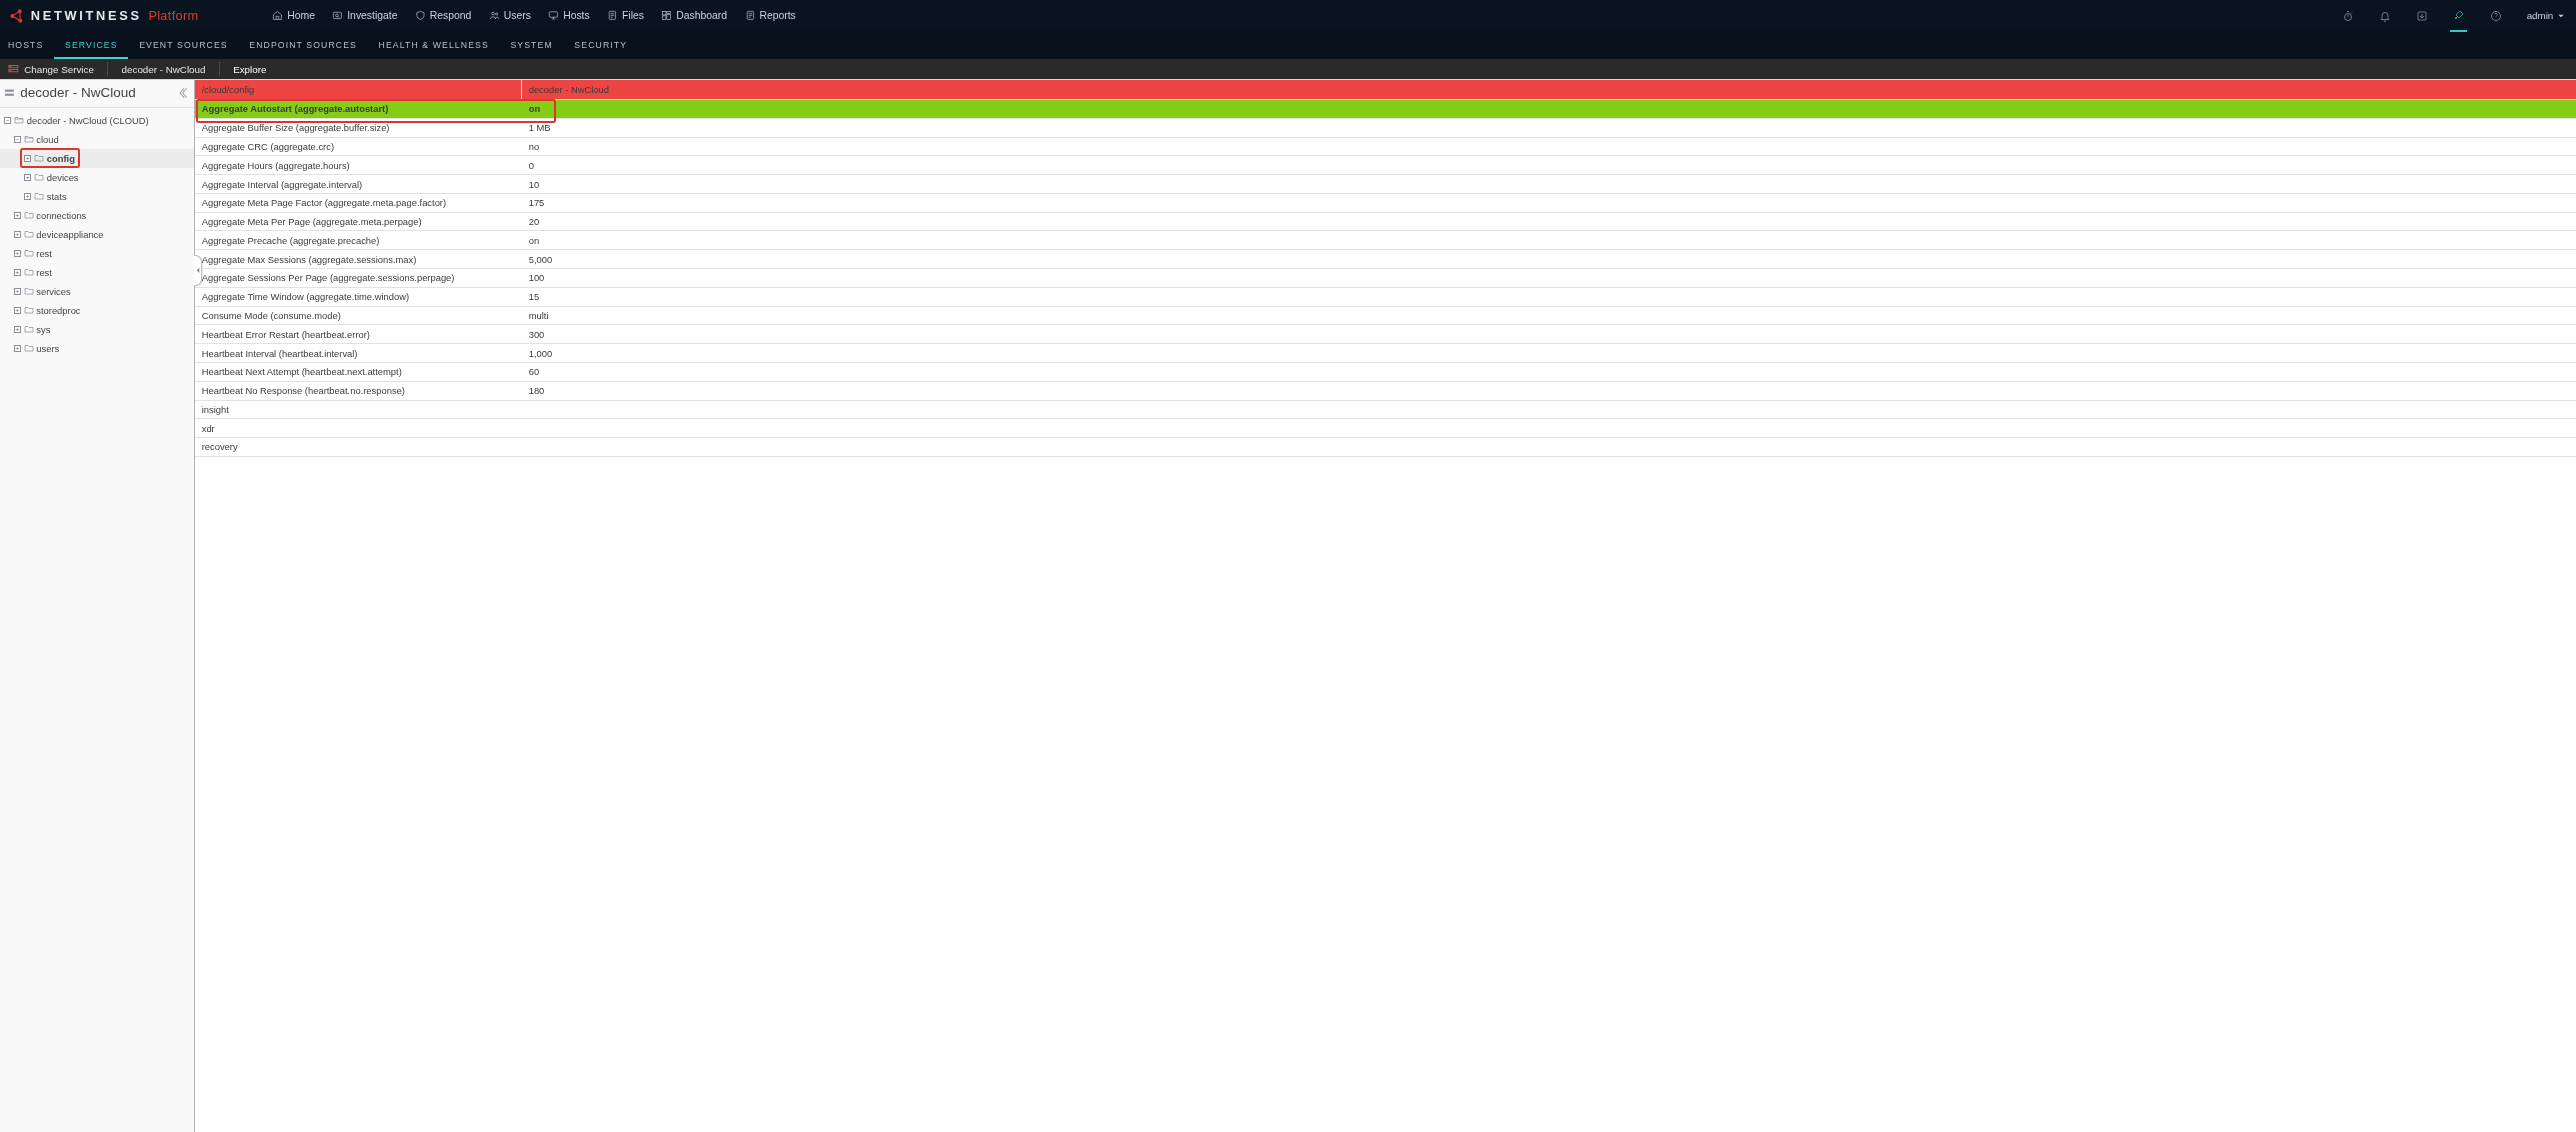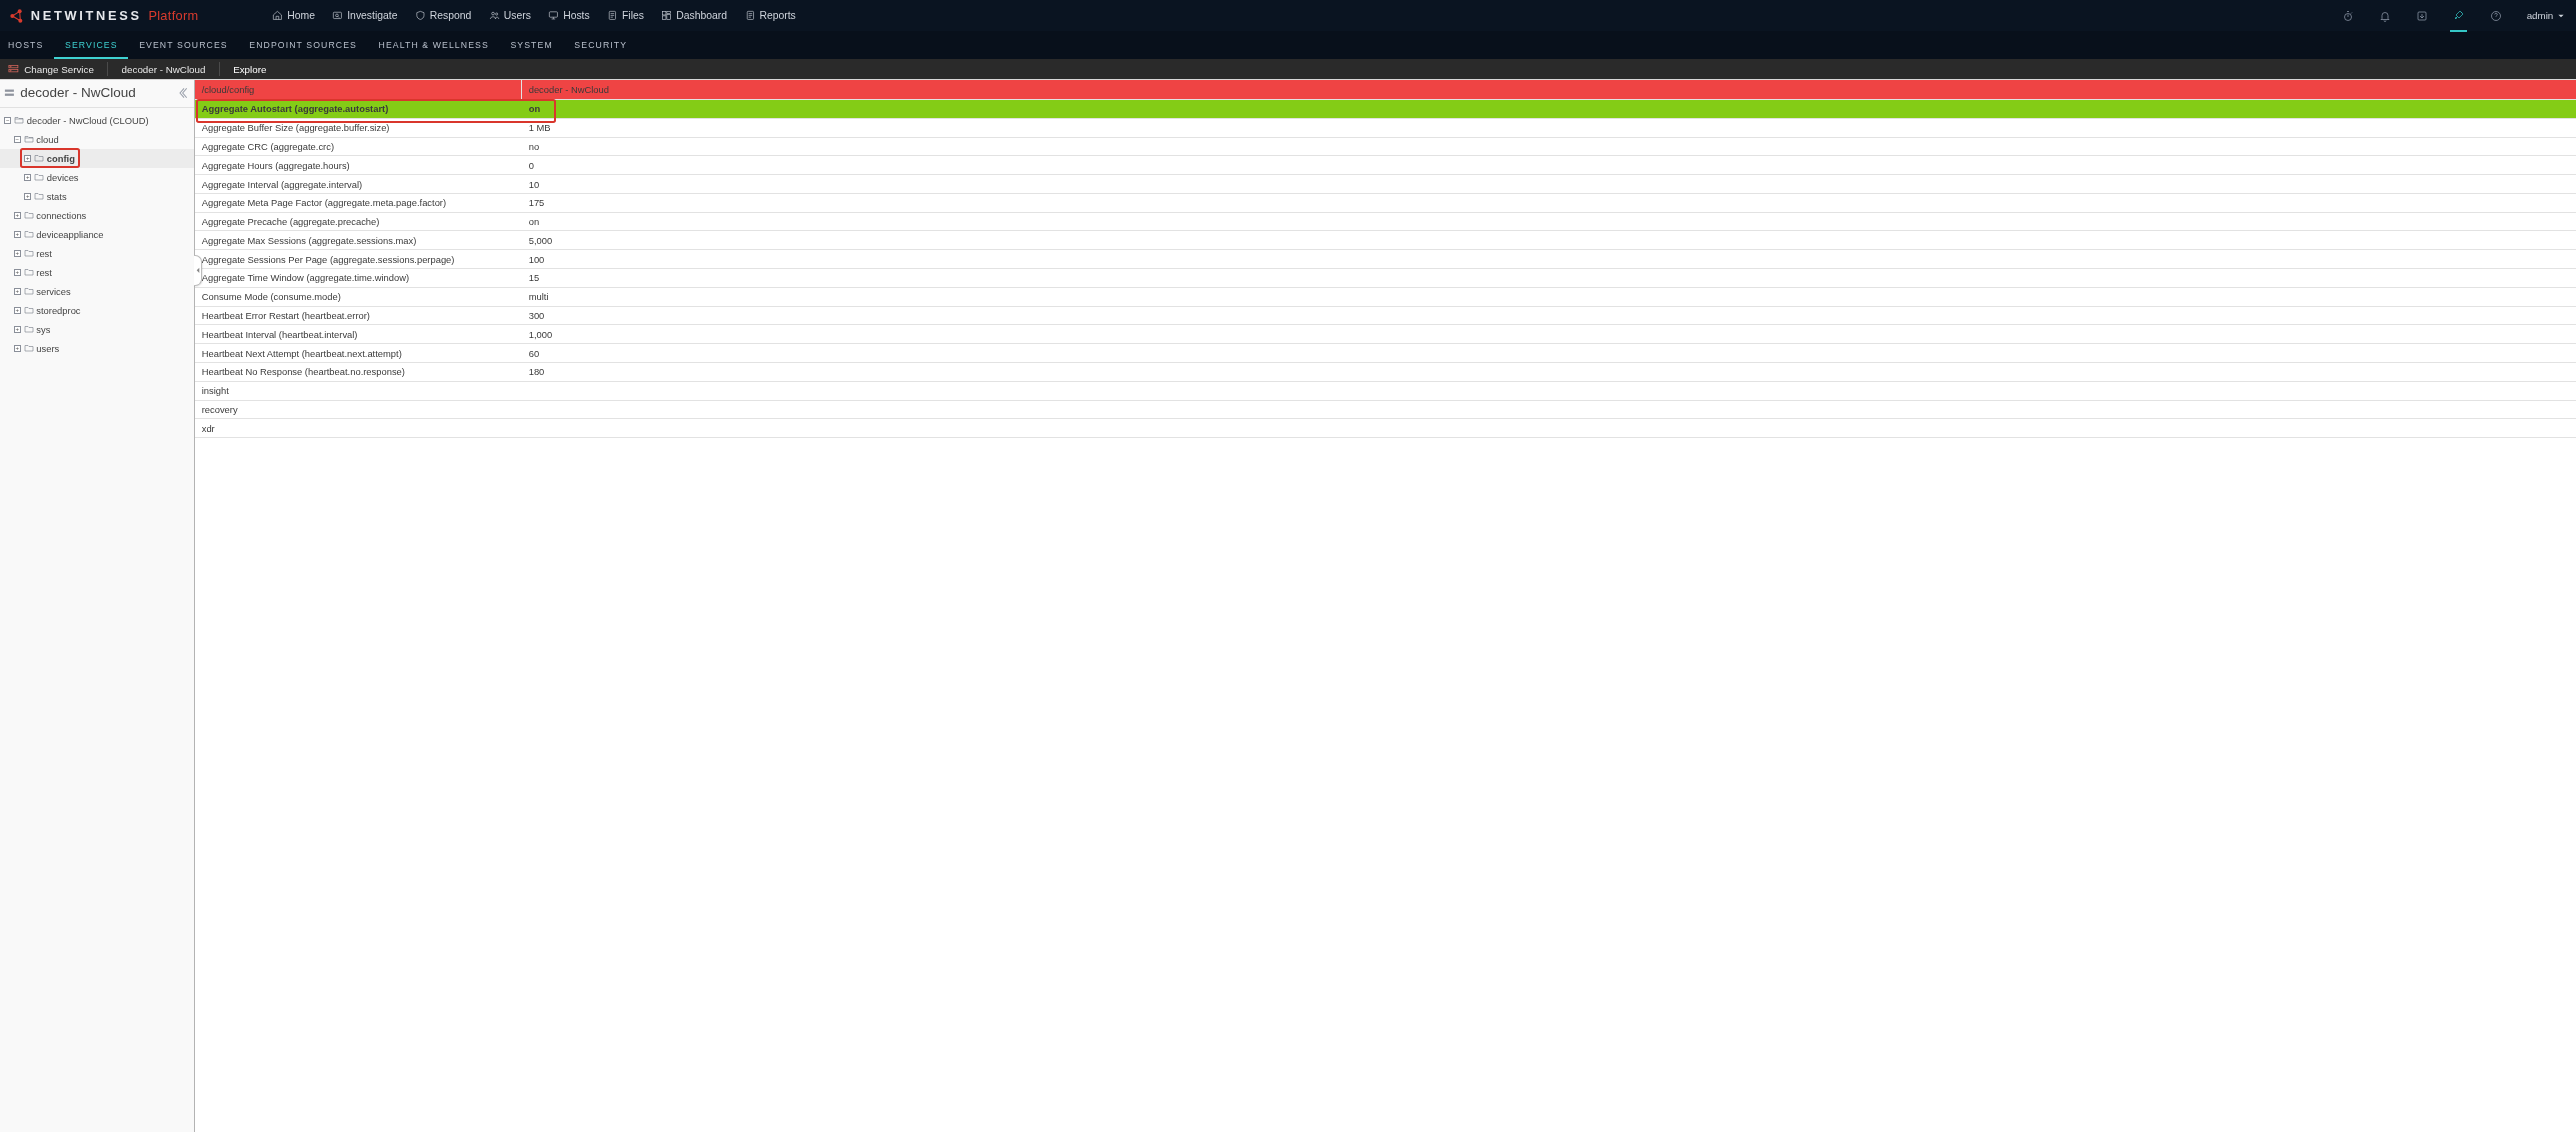--- a/index.html
+++ b/index.html
@@ -393,20 +393,24 @@
           </div>
           <div class="grid-row">
             <div class="cell key">Aggregate Interval (aggregate.interval)</div>
             <div class="cell val">10</div>
           </div>
           <div class="grid-row">
             <div class="cell key">Aggregate Meta Page Factor (aggregate.meta.page.factor)</div>
             <div class="cell val">175</div>
           </div>
           <div class="grid-row">
+            <div class="cell key">Aggregate Meta Per Page (aggregate.meta.perpage)</div>
+            <div class="cell val">20</div>
+          </div>
+          <div class="grid-row">
             <div class="cell key">Aggregate Precache (aggregate.precache)</div>
             <div class="cell val">on</div>
           </div>
           <div class="grid-row">
             <div class="cell key">Aggregate Max Sessions (aggregate.sessions.max)</div>
             <div class="cell val">5,000</div>
           </div>
           <div class="grid-row">
             <div class="cell key">Aggregate Sessions Per Page (aggregate.sessions.perpage)</div>
             <div class="cell val">100</div>
@@ -433,25 +437,25 @@
           </div>
           <div class="grid-row">
             <div class="cell key">Heartbeat No Response (heartbeat.no.response)</div>
             <div class="cell val">180</div>
           </div>
           <div class="grid-row">
             <div class="cell key">insight</div>
             <div class="cell val"></div>
           </div>
           <div class="grid-row">
+            <div class="cell key">xdr</div>
+            <div class="cell val"></div>
+          </div>
+          <div class="grid-row">
             <div class="cell key">recovery</div>
             <div class="cell val"></div>
           </div>
-          <div class="grid-row">
-            <div class="cell key">xdr</div>
-            <div class="cell val"></div>
-          </div>
         </div>
     </div>
   </div>
 
 </div>
 
 
 </body></html>

